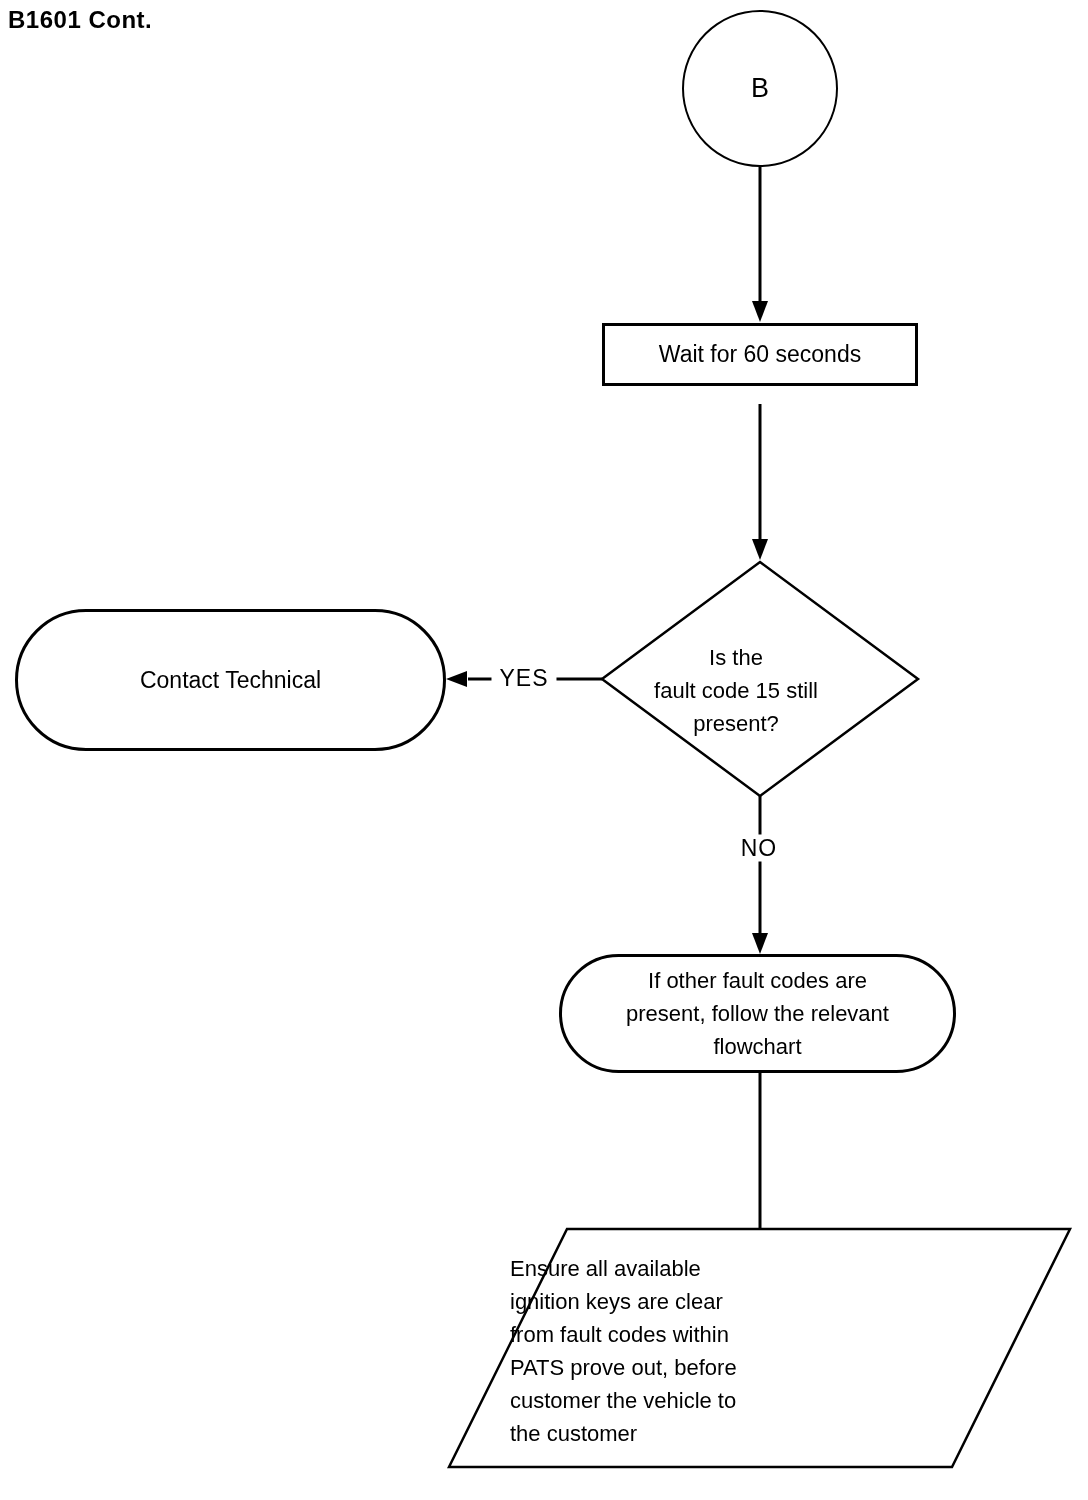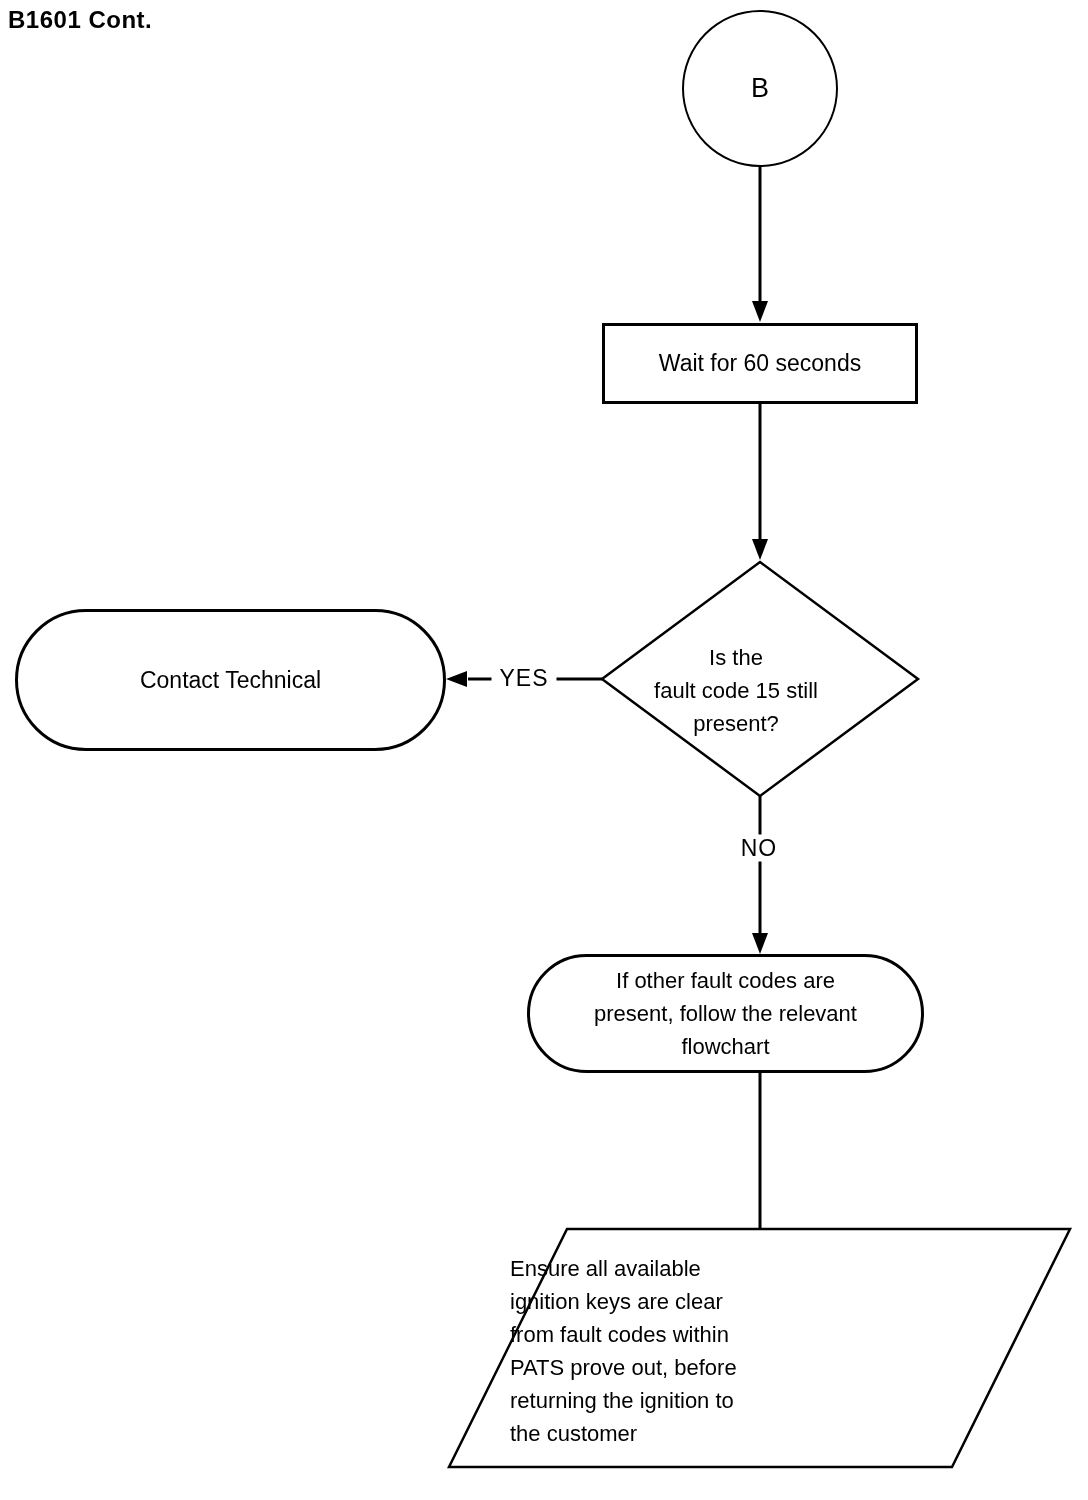--- a/index.html
+++ b/index.html
@@ -45,35 +45,35 @@
   }
   .node-circle {
     left: 682px; top: 10px;
     width: 156px; height: 157px;
     border: 2px solid #000000;
     border-radius: 50%;
     font-size: 27px;
   }
   .node-rect {
     left: 602px; top: 323px;
-    width: 316px; height: 81px;
+    width: 316px; height: 63px;
     border: 3px solid #000000;
     font-size: 23px;
     justify-content: center;
   }
   .node-stadium-1 {
     left: 15px; top: 609px;
     width: 431px; height: 142px;
     border: 3px solid #000000;
     border-radius: 71px;
     font-size: 23px;
     line-height: 34px;
   }
   .node-stadium-2 {
-    left: 527px; top: 954px;
+    left: 559px; top: 954px;
     width: 397px; height: 119px;
     border: 3px solid #000000;
     border-radius: 60px;
     font-size: 22px;
     line-height: 33px;
   }
   .diamond-text {
     position: absolute;
     left: 586px; top: 629px;
     width: 300px;
@@ -158,17 +158,17 @@
     <div>If other fault codes are</div>
     <div>present, follow the relevant</div>
     <div>flowchart</div>
   </div>
 
   <div class="parallelogram-text">
     <div>Ensure all available</div>
     <div>ignition keys are clear</div>
     <div>from fault codes within</div>
     <div>PATS prove out, before</div>
-    <div>returning the ignition to</div>
+    <div>customer the vehicle to</div>
     <div>the customer</div>
   </div>
 
 </div>
 
 </body></html>

